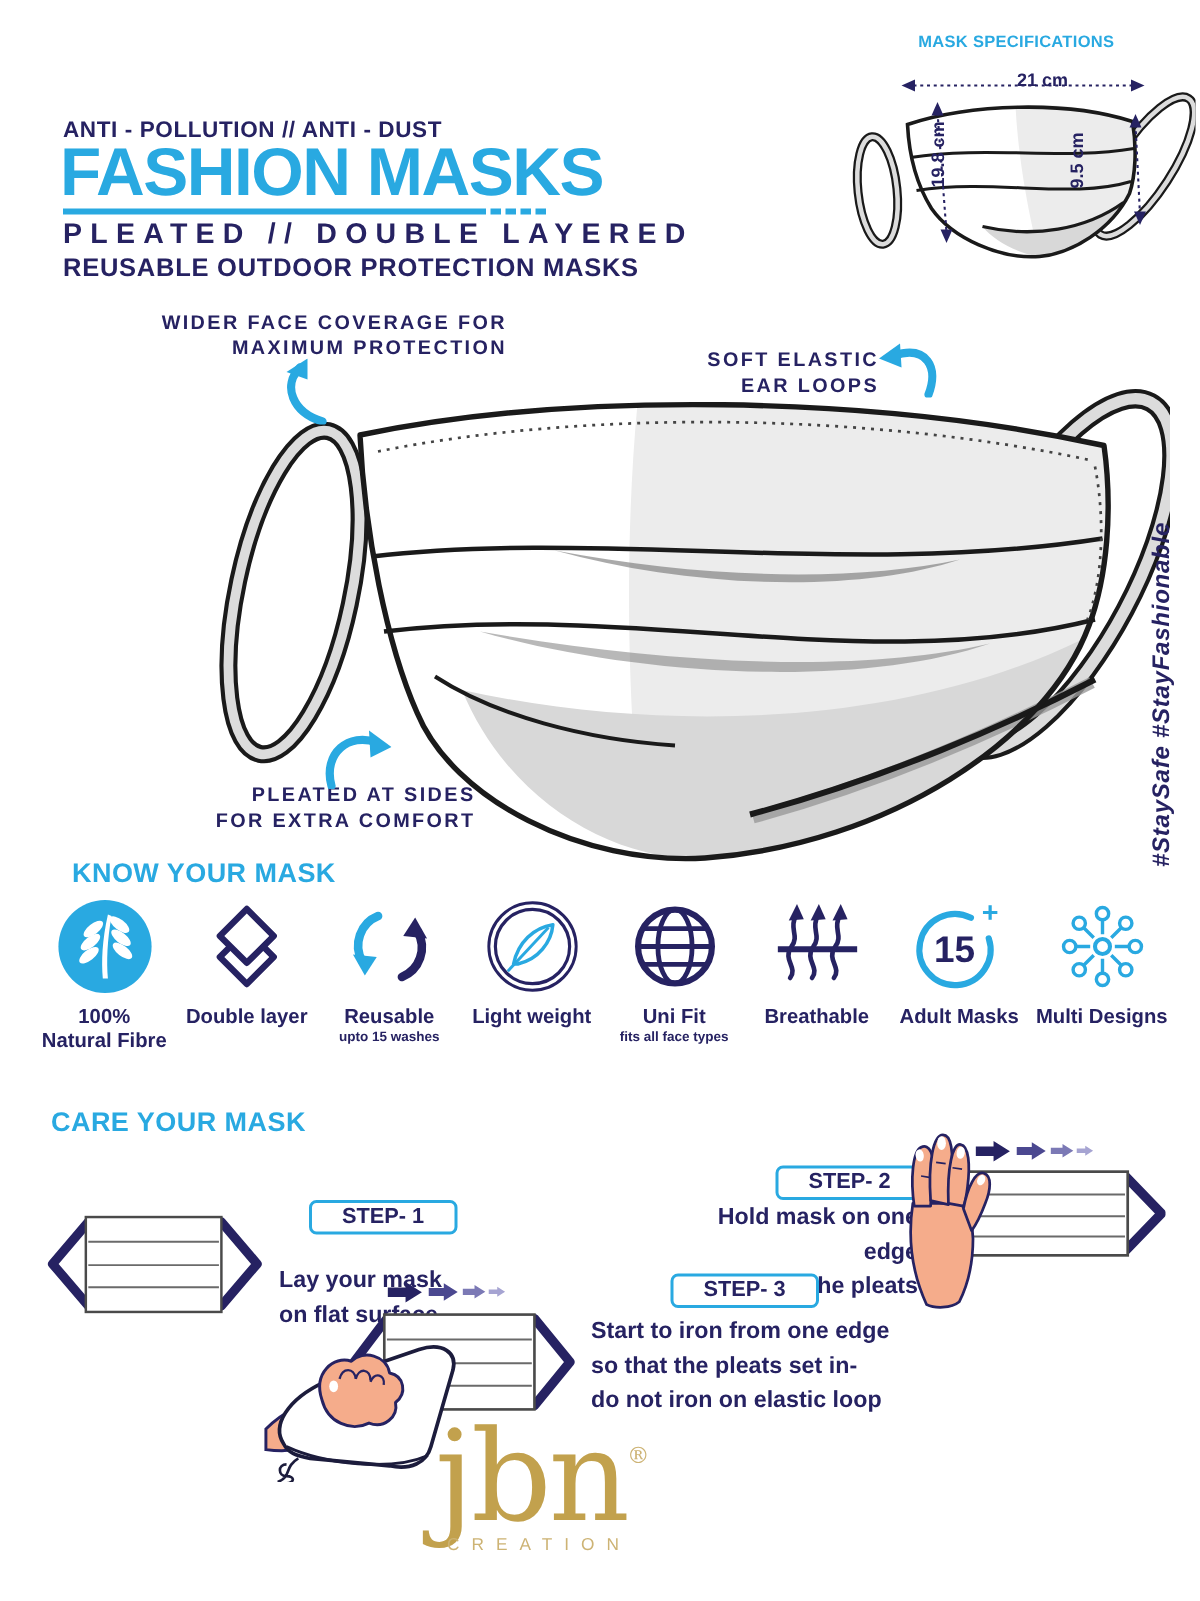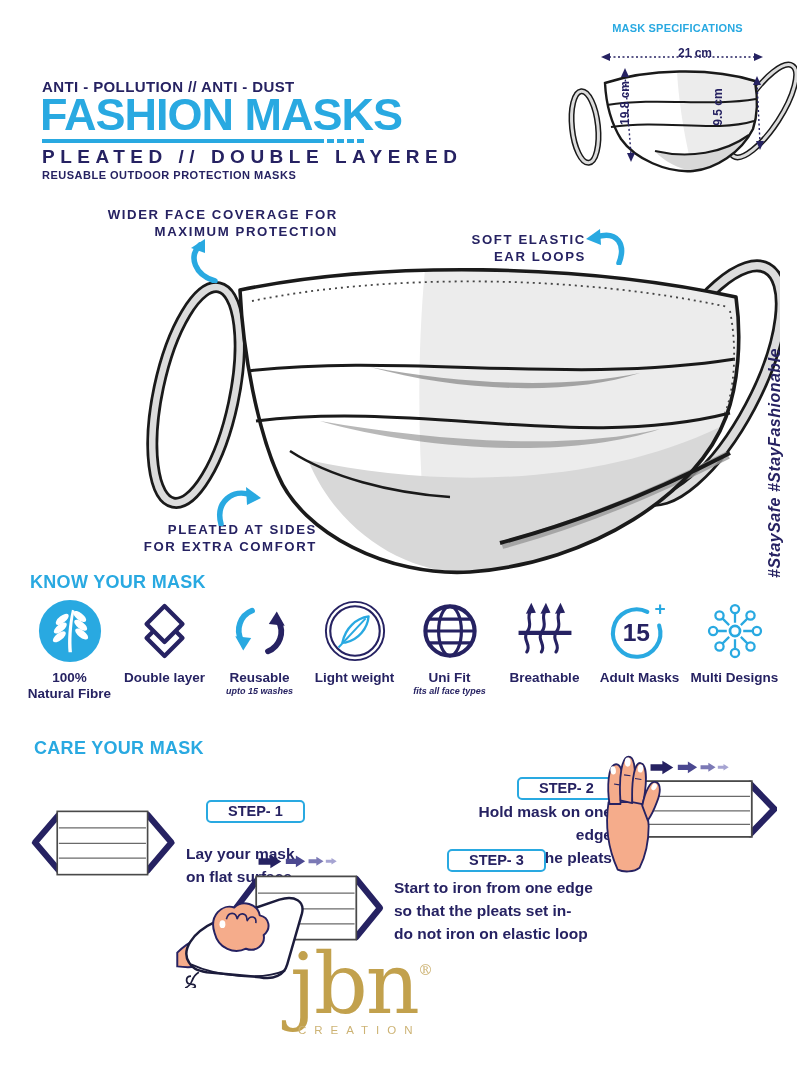--- a/index.html
+++ b/index.html
@@ -12,21 +12,21 @@
   }
   .abs { position:absolute; }
 
   
   .tagline { left:42px; top:78px; font-size:15px; font-weight:bold; letter-spacing:.4px; color:var(--navy); }
   .title { left:40px; top:92px; font-size:45px; font-weight:bold; letter-spacing:-1px; color:var(--blue); line-height:1; }
   .title-rule { left:42px; top:139px; width:322px; display:flex; align-items:center; }
   .title-rule .solid { height:4px; background:var(--blue); width:282px; }
   .title-rule .dash { height:4px; width:7px; background:var(--blue); margin-left:3px; }
   .subtitle { left:42px; top:146px; font-size:19px; font-weight:bold; letter-spacing:5.5px; color:var(--navy); }
-  .subtext { left:42px; top:169px; font-size:11px; font-weight:bold; letter-spacing:.5px; color:var(--navy); }
+  .subtext { left:42px; top:169px; font-size:17px; font-weight:bold; letter-spacing:.5px; color:var(--navy); }
 
   
   .spec { left:555px; top:22px; width:245px; height:180px; }
   .spec-heading { position:absolute; top:0; left:0; width:100%; text-align:center; font-size:11px; font-weight:bold; letter-spacing:.2px; color:var(--blue); }
   .spec-svg { position:absolute; top:17px; left:4px; }
   .dim { position:absolute; font-size:12px; font-weight:bold; color:var(--navy); width:70px; text-align:center; }
   .dim.rot { transform:rotate(-90deg); }
 
   
   .ann { text-align:right; font-size:13.2px; font-weight:bold; letter-spacing:1.6px; line-height:17px; color:var(--navy); }
@@ -34,26 +34,26 @@
   .ann-elastic { left:468px; top:231px; width:118px; }
   .ann-pleated { left:112px; top:521px; width:205px; }
   .hashtag {
     left:766px; top:578px; transform-origin:0 0; transform:rotate(-90deg);
     font-size:16px; font-weight:bold; font-style:italic; letter-spacing:.5px;
     color:var(--navy); white-space:nowrap;
   }
 
   
   .section-heading { font-size:18px; font-weight:bold; letter-spacing:.3px; color:var(--blue); }
-  .know-heading { left:30px; top:572px; }
+  .know-heading { left:48px; top:572px; }
   .features { left:22px; top:596px; width:760px; display:flex; }
   .feature { flex:1; display:flex; flex-direction:column; align-items:center; }
   .feature .icon-box { height:70px; display:flex; align-items:center; justify-content:center; }
   .feature .flabel { font-size:13.5px; font-weight:bold; text-align:center; color:var(--navy); line-height:16px; margin-top:4px; }
-  .feature .fsub { font-size:9px; font-weight:bold; text-align:left; color:var(--navy); line-height:10px;font-style:italic; }
+  .feature .fsub { font-size:9px; font-weight:bold; text-align:left; color:var(--navy); line-height:10px; }
 
   
   .care-heading { left:34px; top:738px; }
   .badge {
     display:inline-block; border:2px solid var(--blue); border-radius:5px;
     padding:1px 20px 2px; font-size:14.5px; font-weight:bold; color:var(--navy); background:#fff;
   }
   .step-text { font-size:15.5px; font-weight:bold; color:var(--navy); line-height:23px; }
   .step-text.right { text-align:right; }
 

